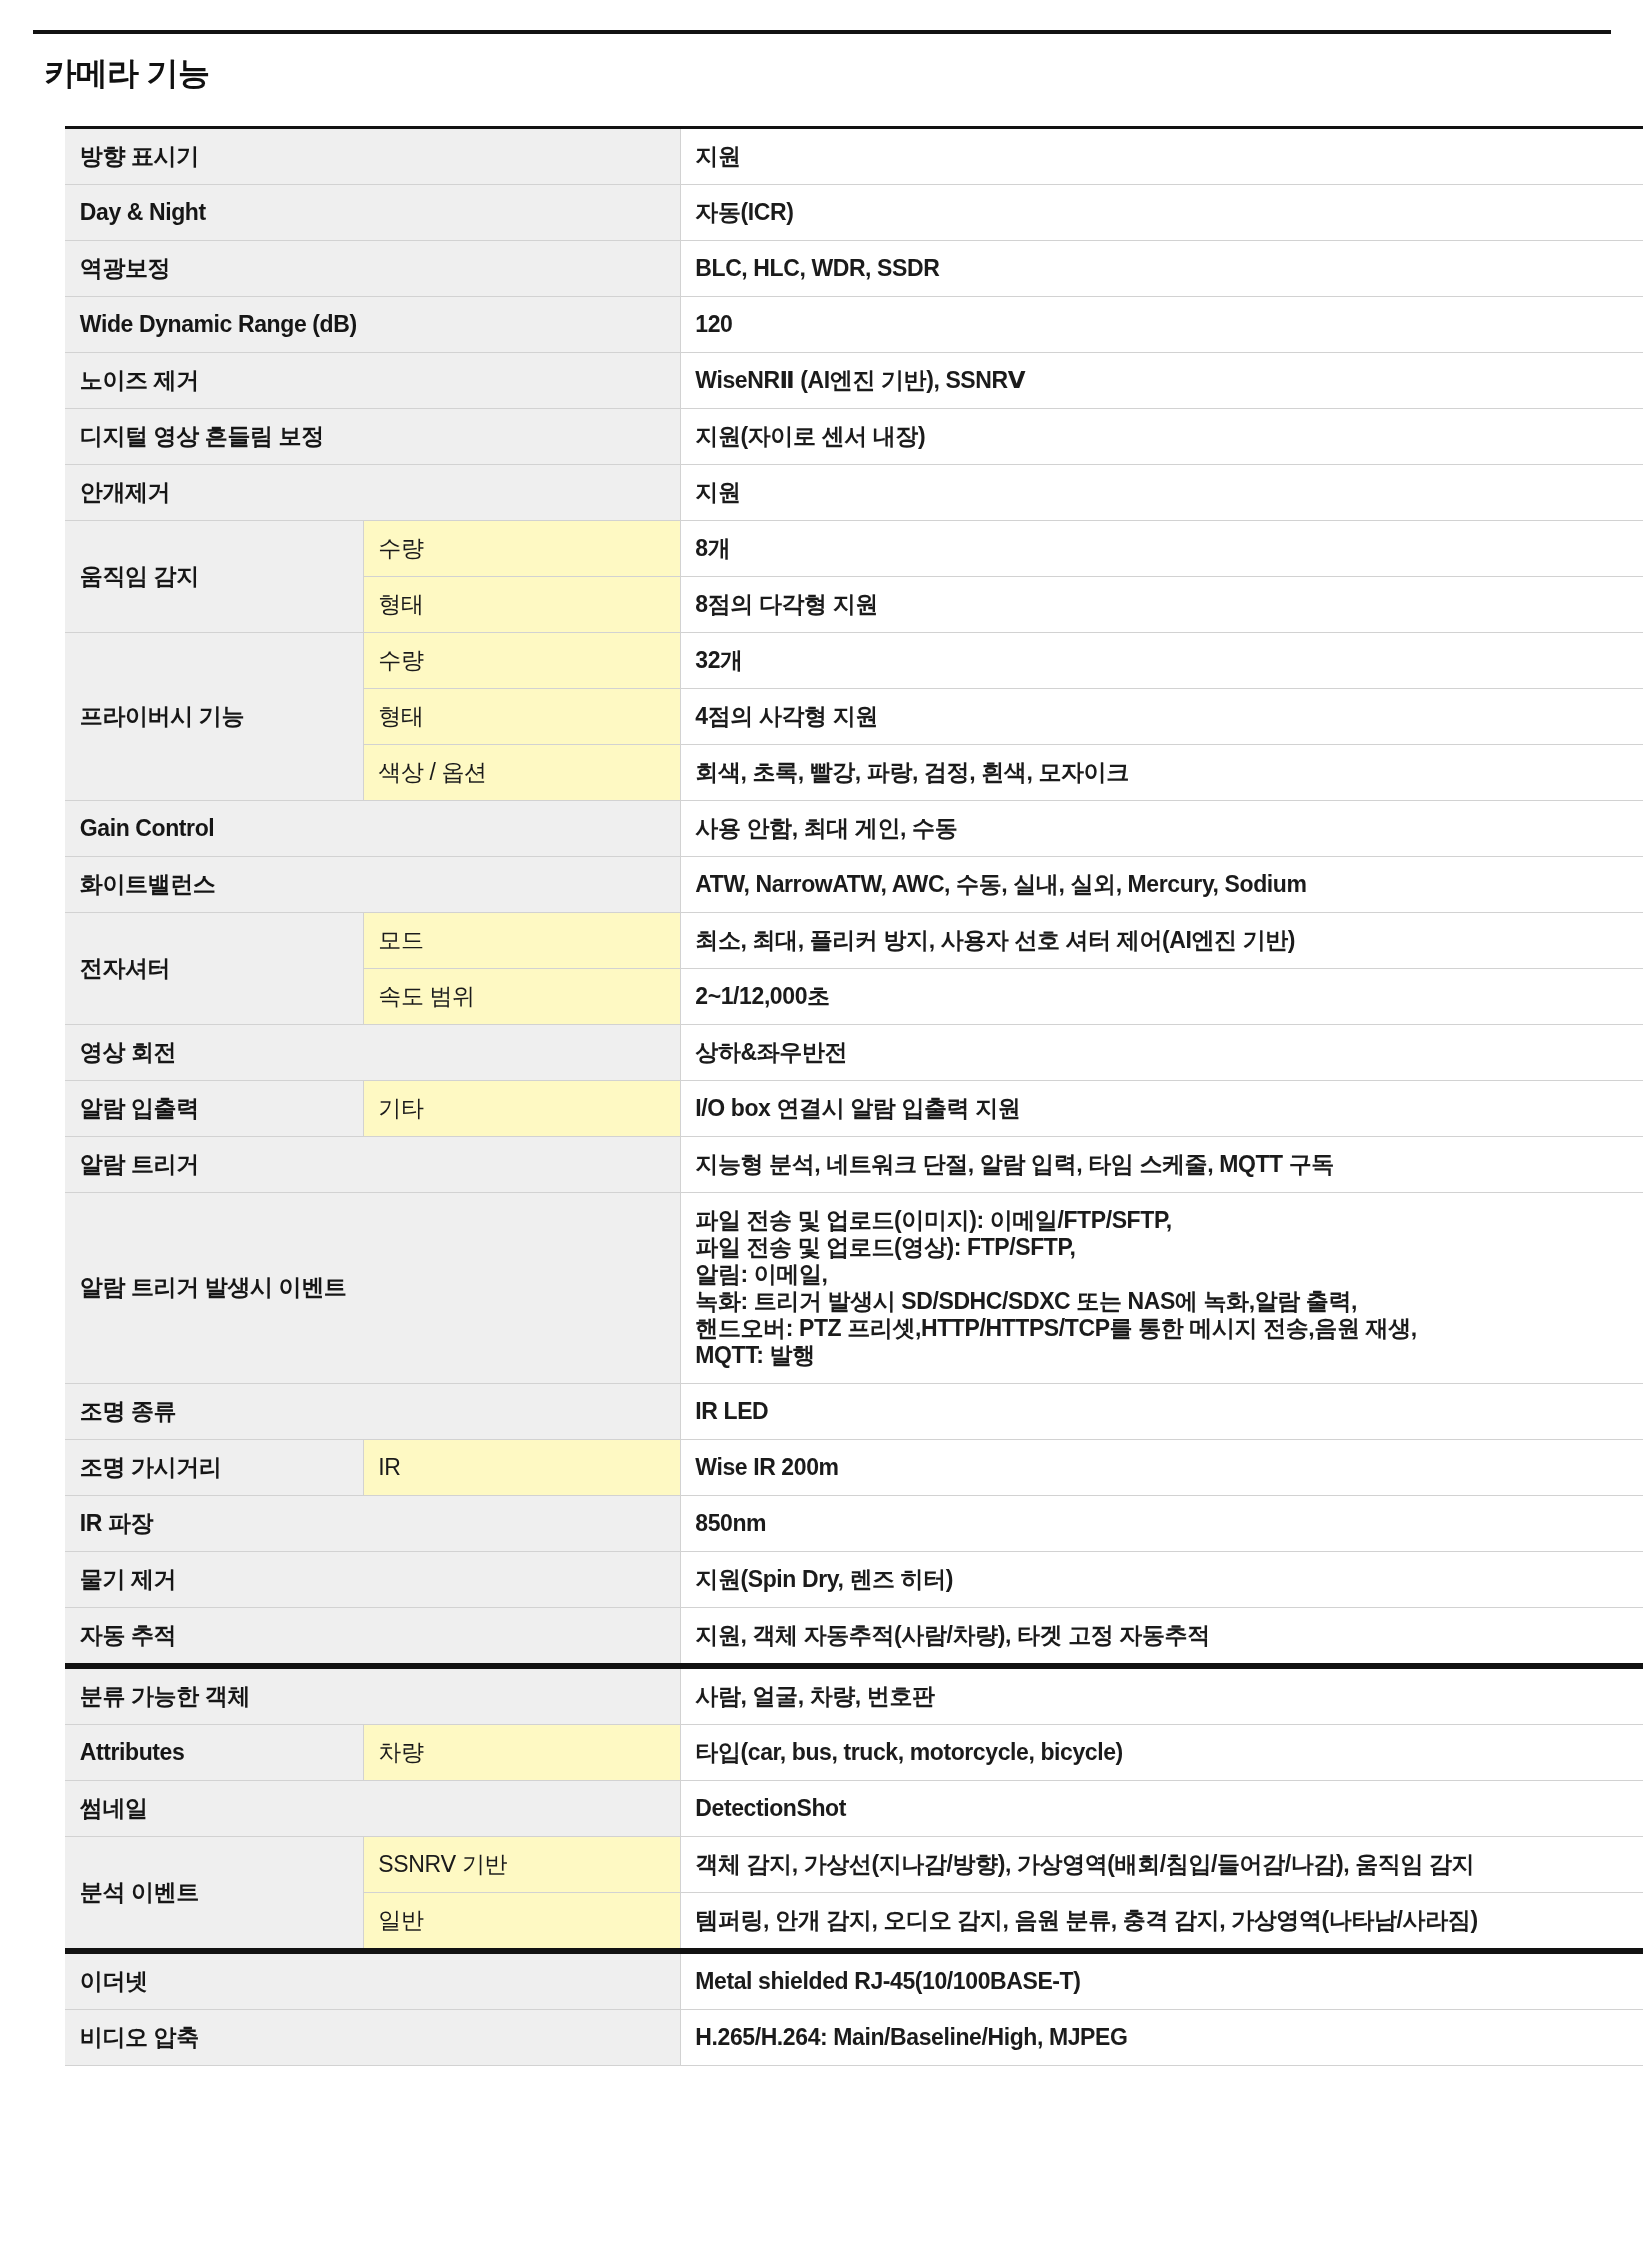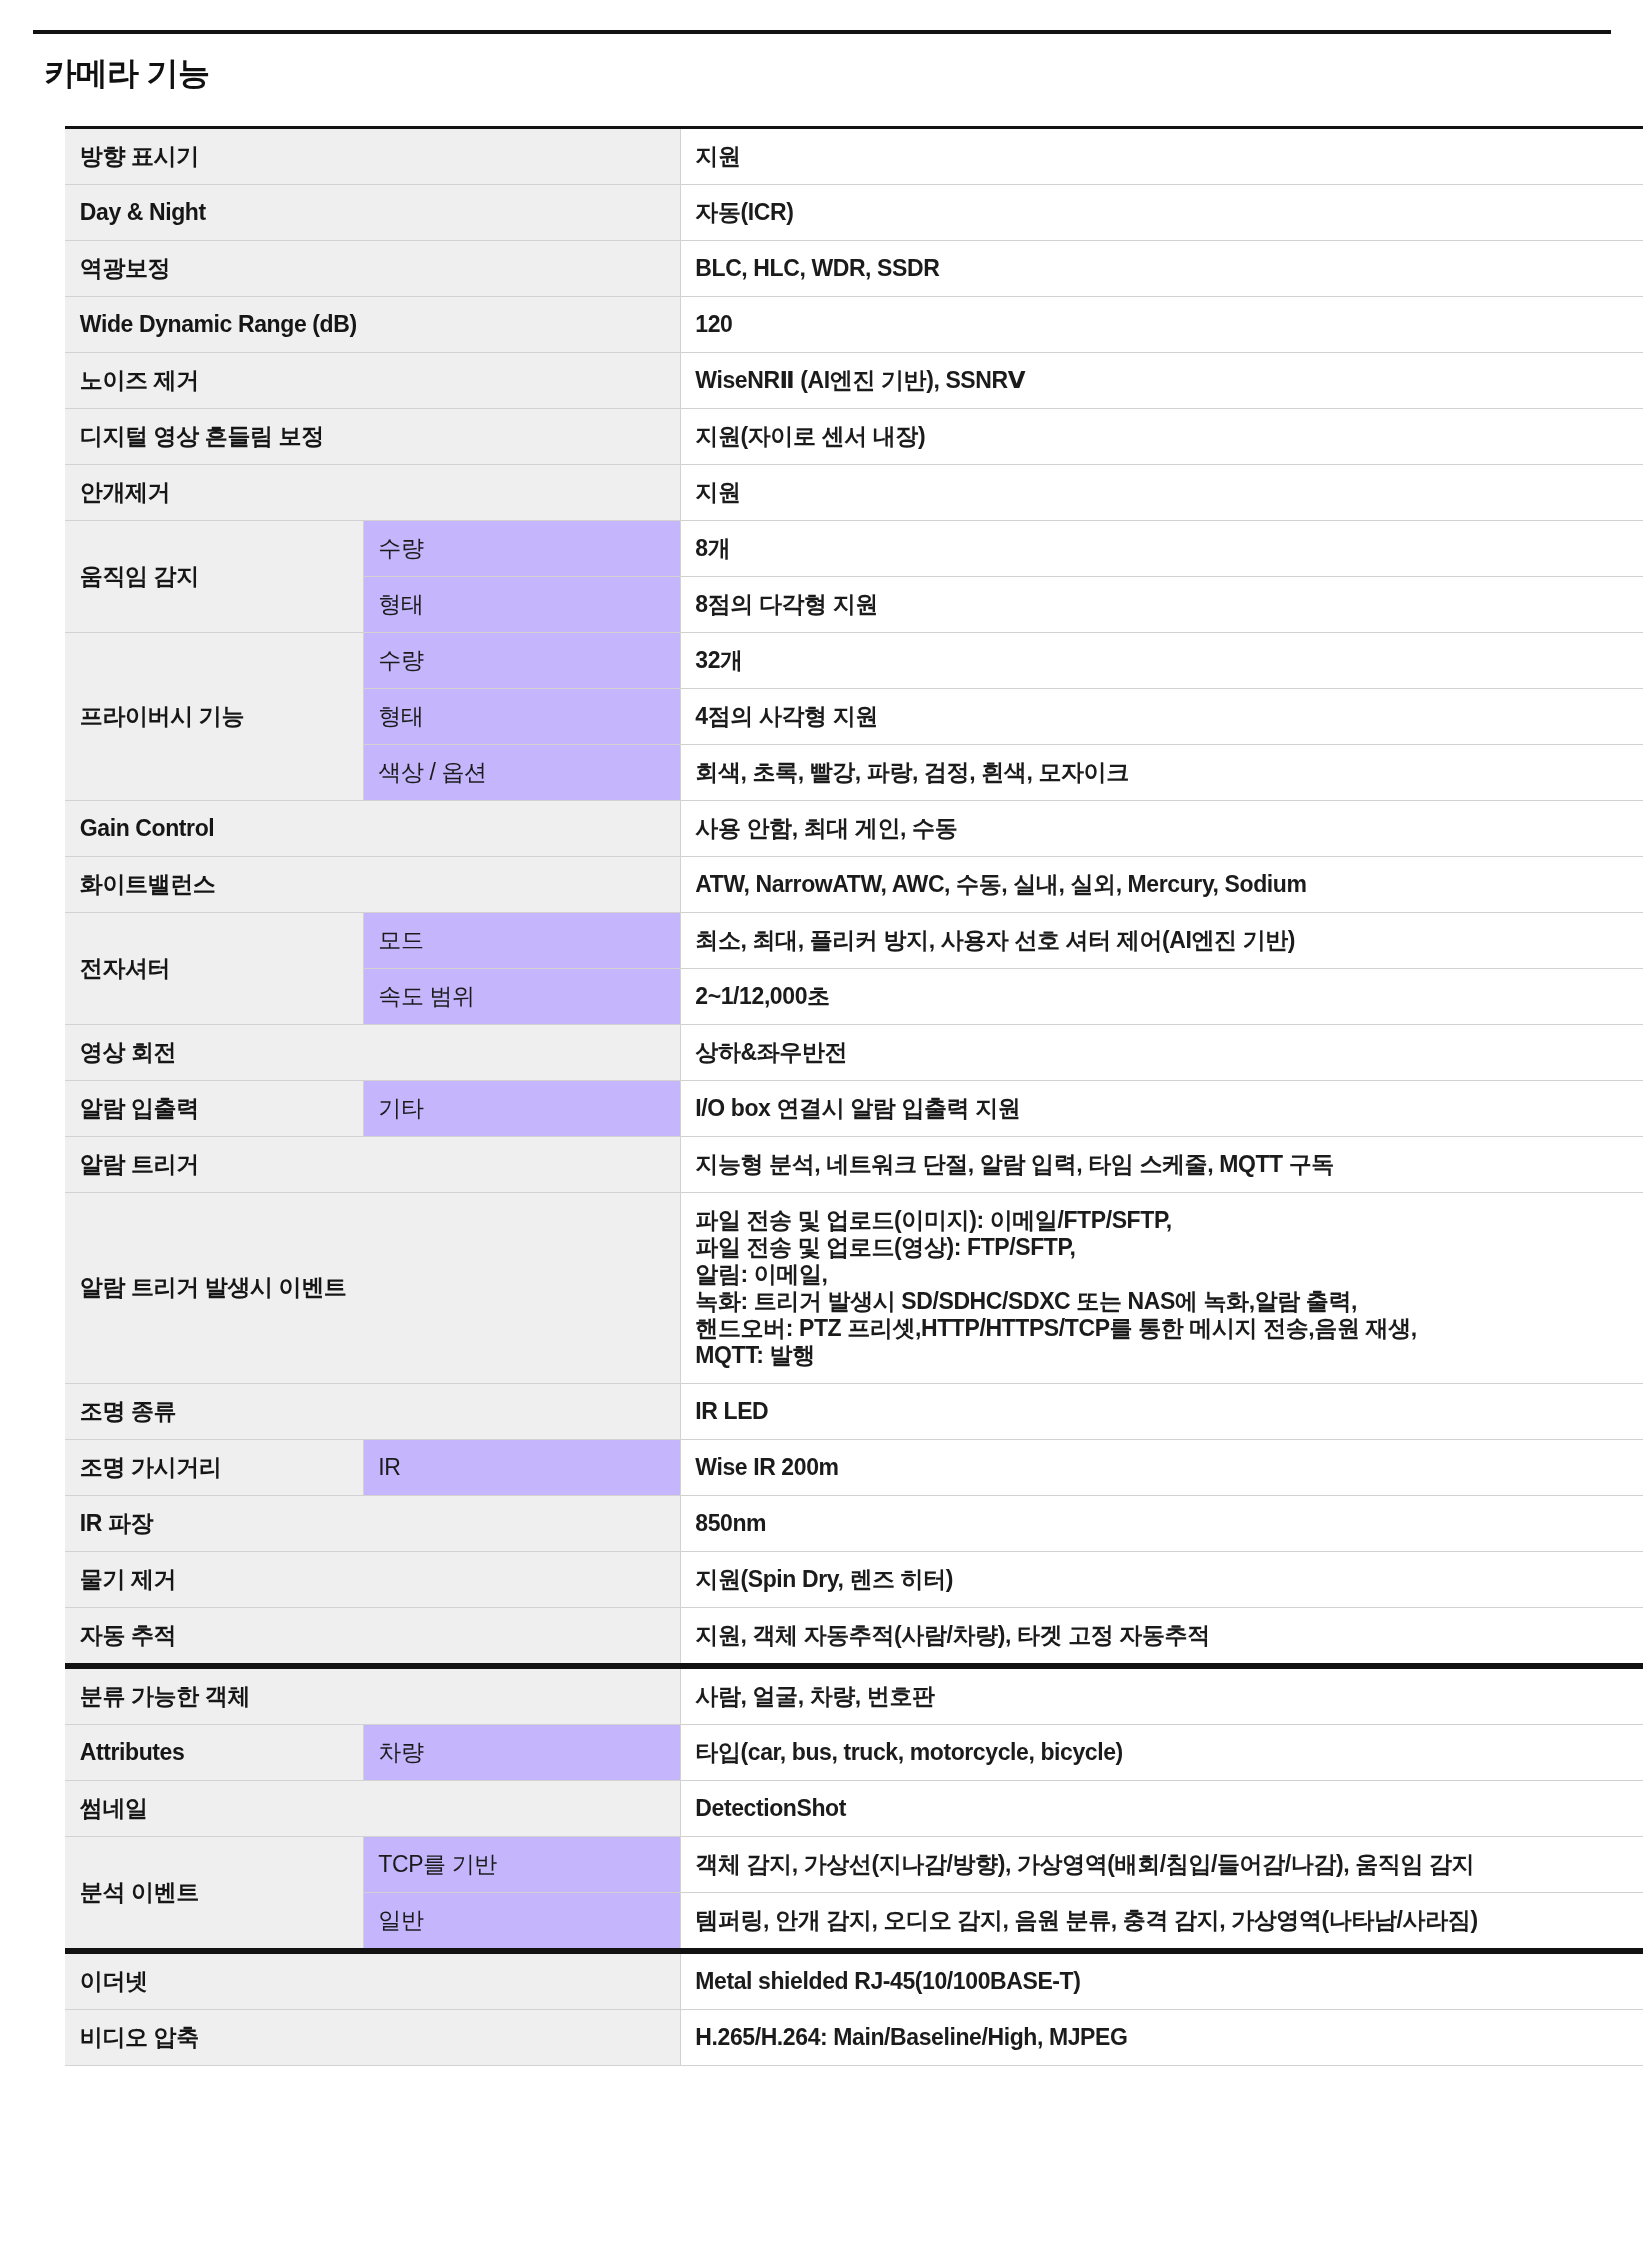--- a/index.html
+++ b/index.html
@@ -54,21 +54,21 @@
     letter-spacing: -0.4px;
     word-break: keep-all;
   }
   td.cell-label {
     background: #efefef;
     font-weight: bold;
     border-right: 1.5px solid #d2d2d2;
     color: #161616;
   }
   td.cell-sub {
-    background: #c4b5fd;
+    background: #fef9c3;
     font-weight: normal;
     border-right: 1.5px solid #d2d2d2;
   }
   td.cell-value {
     background: #ffffff;
     font-weight: bold;
   }
   td.cell-value .vline { display: block; }
 </style>
 </head>
@@ -215,21 +215,21 @@
             <td class="cell-label" rowspan="1">Attributes</td>
             <td class="cell-sub">차량</td>
             <td class="cell-value">타입(car, bus, truck, motorcycle, bicycle)</td>
           </tr>
           <tr>
             <td class="cell-label" colspan="2">썸네일</td>
             <td class="cell-value">DetectionShot</td>
           </tr>
           <tr>
             <td class="cell-label" rowspan="2">분석 이벤트</td>
-            <td class="cell-sub">TCP를 기반</td>
+            <td class="cell-sub">SSNRⅤ 기반</td>
             <td class="cell-value">객체 감지, 가상선(지나감/방향), 가상영역(배회/침입/들어감/나감), 움직임 감지</td>
           </tr>
           <tr>
             <td class="cell-sub">일반</td>
             <td class="cell-value">템퍼링, 안개 감지, 오디오 감지, 음원 분류, 충격 감지, 가상영역(나타남/사라짐)</td>
           </tr>
         </tbody>
       </table>
     </div>
     <div class="section last">

